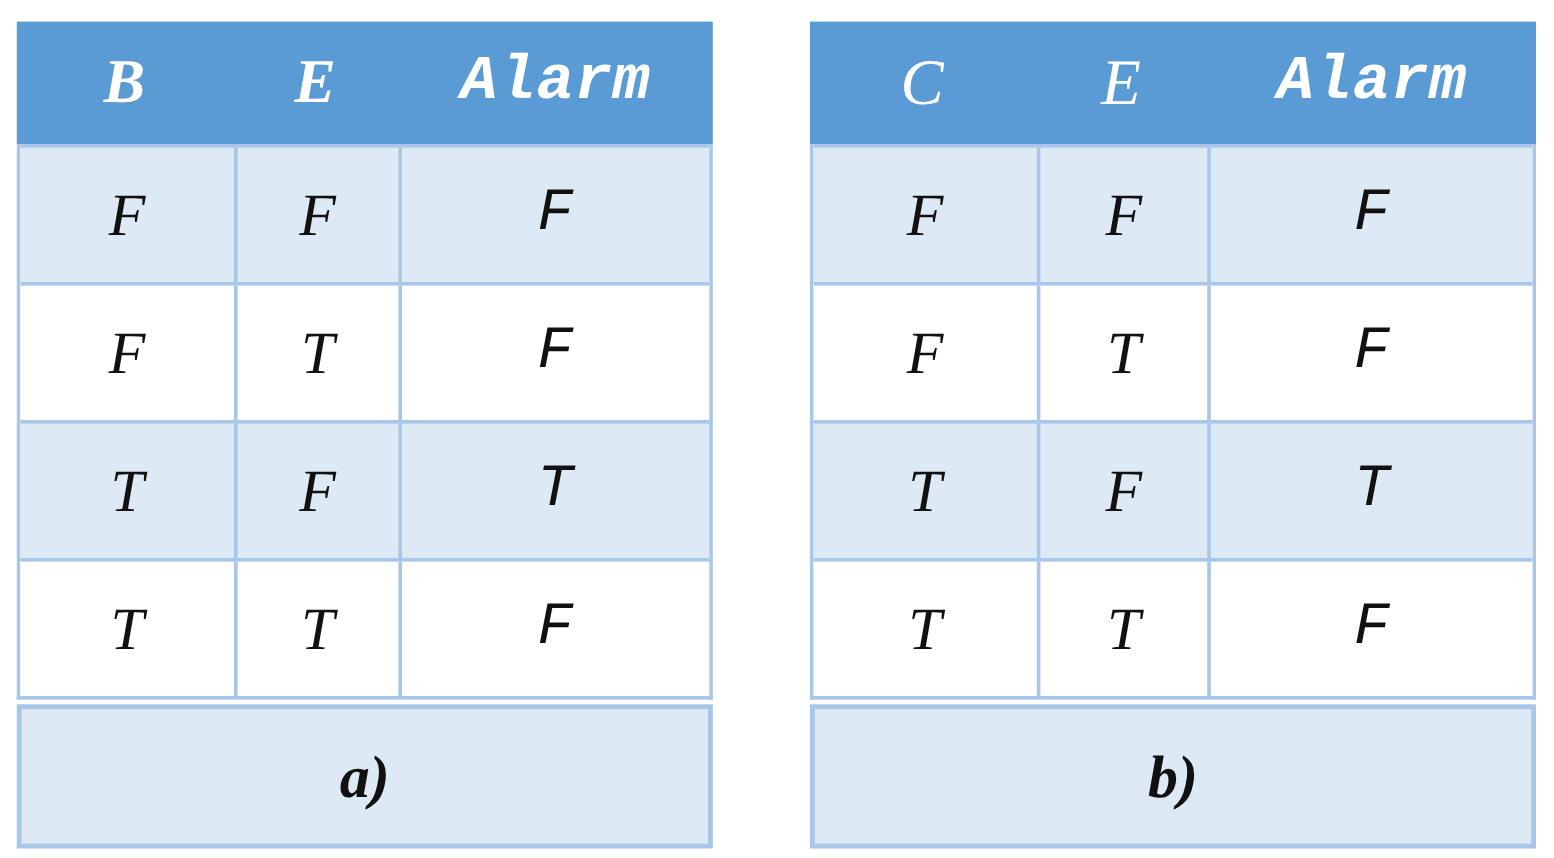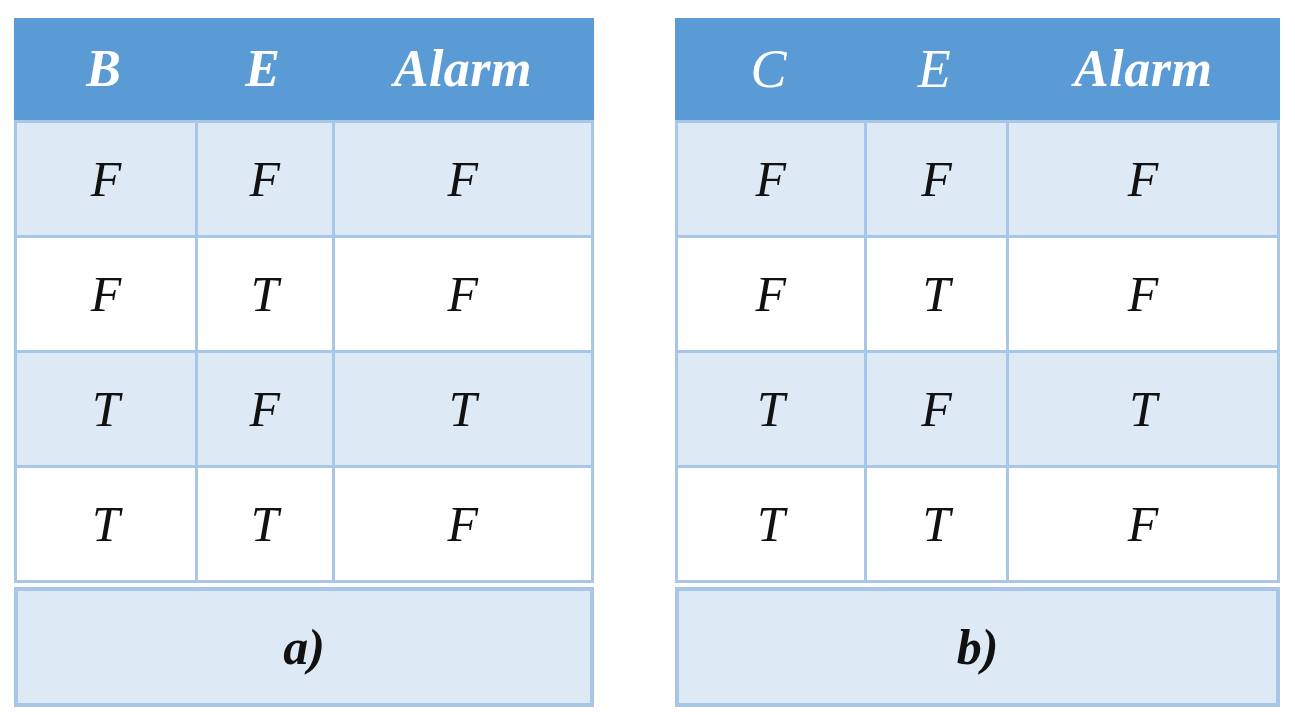--- a/index.html
+++ b/index.html
@@ -81,21 +81,21 @@
   }
   .td + .td,
   .th + .th {
     border-left: 3px solid #a8c6e8;
   }
   .thead-row .th + .th { border-left: none; }
 
   
   .col-1 { width: 31%; }
   .col-2 { width: 23.8%; }
-  .col-3 { width: 45.2%; }
+  .col-3 { width: 45.2%; font-family: Liberation Mono, monospace; }
 
   
   .caption-row {
     display: flex;
     align-items: center;
     justify-content: center;
     box-sizing: border-box;
     height: 120px;
     background: #dee9f6;
     border: 4px solid #a8c6e8;

